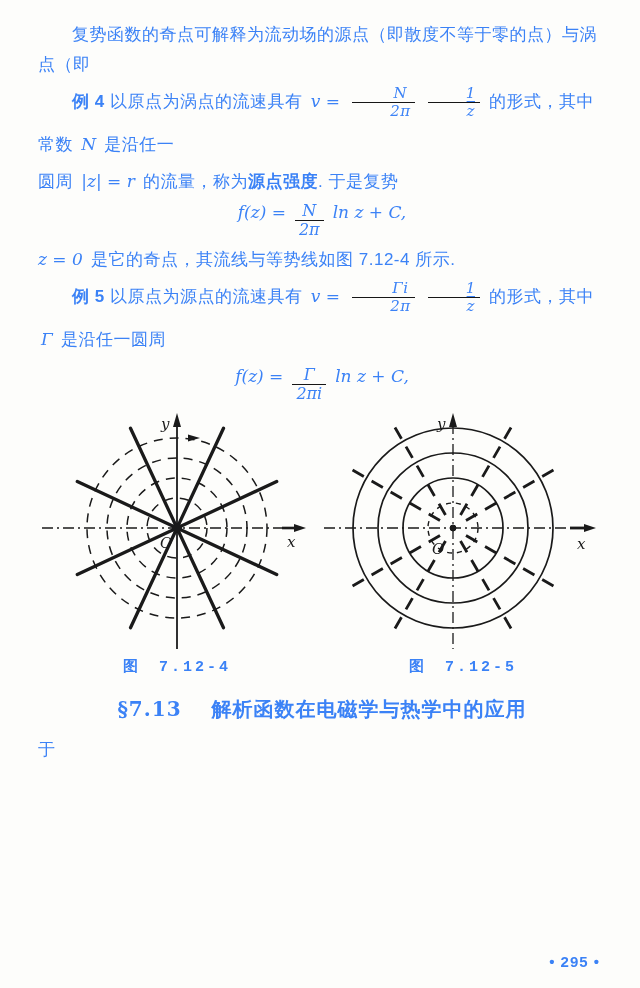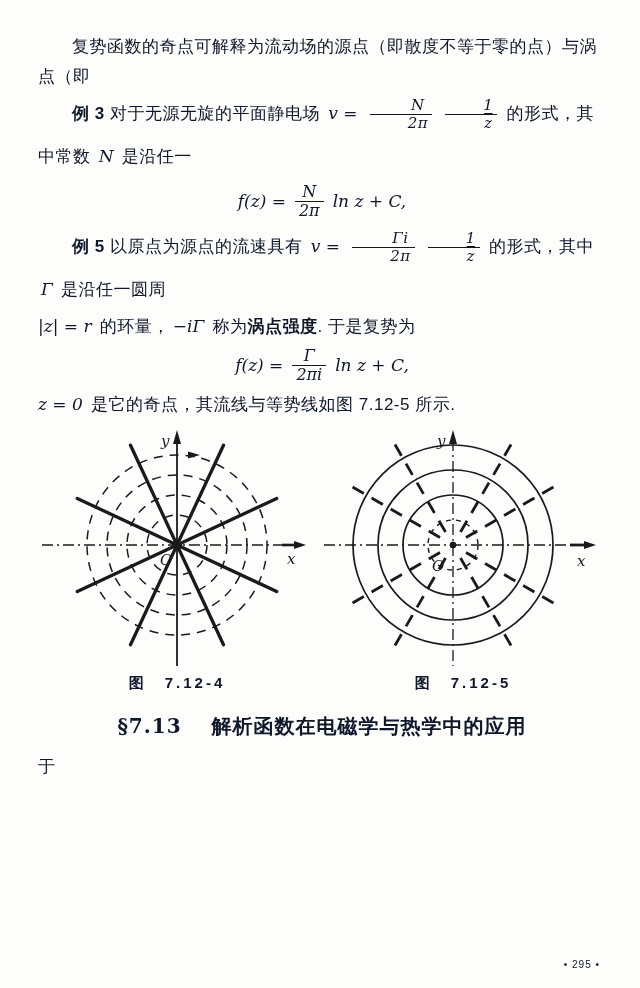--- a/index.html
+++ b/index.html
@@ -1,114 +1,114 @@
 <!DOCTYPE html>
 <html><head>
 <meta charset="utf-8">
 <style>
   html,body{margin:0;padding:0;background:#ffffff;}
   .page{
     width:640px;height:988px;box-sizing:border-box;
-    background:#fdfdfb;color:#0f172a;
+    background:#fdfdfb;color:#3b82f6;
     font-family:"Liberation Sans","DejaVu Sans",sans-serif;
-    padding:32px 34px 0 38px;position:relative;overflow:hidden;
+    padding:20px 34px 0 38px;position:relative;overflow:hidden;
   }
   .tline{font-size:17px;line-height:30px;letter-spacing:.5px;}
   .ind{text-indent:2em;}
   .tall{line-height:42px;}
   .b{font-weight:bold;}
   .m{font-family:"DejaVu Serif","Liberation Serif",serif;font-style:italic;letter-spacing:0;margin:0 3px;}
   .ovl{text-decoration:overline;}
   sub{font-size:11px;font-family:"DejaVu Serif",serif;font-style:italic;}
   .frac{
     display:inline-flex;flex-direction:column;text-align:center;vertical-align:middle;
     line-height:1.12;font-size:15px;margin:0 4px;
     font-family:"DejaVu Serif","Liberation Serif",serif;font-style:italic;
   }
   .frac .fn{border-bottom:1.4px solid #161616;padding:0 4px;}
   .frac .fd{padding:0 4px;}
   .dformula{
-    display:flex;align-items:center;justify-content:center;gap:5px;
+    display:flex;justify-content:center;gap:5px;
     font-size:17px;margin:5px 0;
     font-family:"DejaVu Serif","Liberation Serif",serif;font-style:italic;
   }
   .dformula .frac{font-size:16px;}
   .figrow{display:flex;justify-content:space-between;margin-top:8px;}
   .figcol{display:flex;flex-direction:column;align-items:center;}
-  .figcap{font-size:15px;font-weight:bold;margin-top:2px;letter-spacing:3px;}
+  .figcap{font-size:15px;font-weight:bold;margin-top:2px;letter-spacing:3px;font-family:Liberation Mono, monospace;}
   .heading{text-align:center;font-size:20px;font-weight:bold;margin:20px 0 12px 0;letter-spacing:1px;}
   .heading .num{margin-right:30px;font-family:"DejaVu Serif",serif;}
-  .pagenum{position:absolute;right:40px;bottom:18px;font-size:10px;font-weight:normal;letter-spacing:1px;}
+  .pagenum{position:absolute;right:40px;bottom:18px;font-size:15px;font-weight:bold;letter-spacing:1px;}
   svg line,svg circle{stroke:#1a1a1a;}
   svg .axtext{font-family:"DejaVu Serif",serif;font-style:italic;font-size:15px;fill:#1a1a1a;}
 </style>
 </head>
 <body>
 
 <div class="page">
 
   <div class="tline ind">复势函数的奇点可解释为流动场的源点（即散度不等于零的点）与涡点（即</div>
 
   <div class="tline tall ind">
-    <span class="b">例 3</span>
-    <span>对于无源无旋的平面静电场</span>
+    <span class="b">例 4</span>
+    <span>以原点为涡点的流速具有</span>
     <span class="m">v =</span>
     <span class="frac">
         <span class="fn">N</span>
         <span class="fd">2π</span>
       </span>
     <span class="frac">
         <span class="fn">1</span>
         <span class="fd ovl">z</span>
       </span>
     <span>的形式，其中常数</span>
     <span class="m">N</span>
     <span>是沿任一</span>
   </div>
+  <div class="tline">
+    <span>圆周</span>
+    <span class="m">|z| = r</span>
+    <span>的流量，称为</span><span class="b">源点强度</span><span>. 于是复势</span>
+  </div>
   <div class="dformula">
     <span>f(z) =</span>
     <span class="frac">
         <span class="fn">N</span>
         <span class="fd">2π</span>
       </span>
     <span>ln z + C,</span>
+  </div>
+  <div class="tline">
+    <span class="m" style="margin-left:0">z = 0</span>
+    <span>是它的奇点，其流线与等势线如图 7.12-4 所示.</span>
   </div>
 
   <div class="tline tall ind">
     <span class="b">例 5</span>
     <span>以原点为源点的流速具有</span>
     <span class="m">v =</span>
     <span class="frac">
         <span class="fn">Γi</span>
         <span class="fd">2π</span>
       </span>
     <span class="frac">
         <span class="fn">1</span>
         <span class="fd ovl">z</span>
       </span>
     <span>的形式，其中</span>
     <span class="m">Γ</span>
     <span>是沿任一圆周</span>
   </div>
-  <div class="tline">
-    <span class="m" style="margin-left:0">|z| = r</span>
-    <span>的环量，</span><span class="m">−iΓ</span>
-    <span>称为</span><span class="b">涡点强度</span><span>. 于是复势为</span>
-  </div>
   <div class="dformula">
     <span>f(z) =</span>
     <span class="frac">
         <span class="fn">Γ</span>
         <span class="fd">2πi</span>
       </span>
     <span>ln z + C,</span>
-  </div>
-  <div class="tline">
-    <span class="m" style="margin-left:0">z = 0</span>
-    <span>是它的奇点，其流线与等势线如图 7.12-5 所示.</span>
   </div>
 
   <div class="figrow">
     <div class="figcol">
       <svg width="278" height="244" viewBox="0 0 278 244">
         <g>
           <line x1="4" y1="117" x2="258" y2="117" stroke-width="1.3" stroke-dasharray="11 4 2 4"></line>
           <line x1="244" y1="117" x2="260" y2="117" stroke-width="2.6"></line>
           <polygon points="268,117 256,113 256,121" fill="#1a1a1a"></polygon>
         </g>

